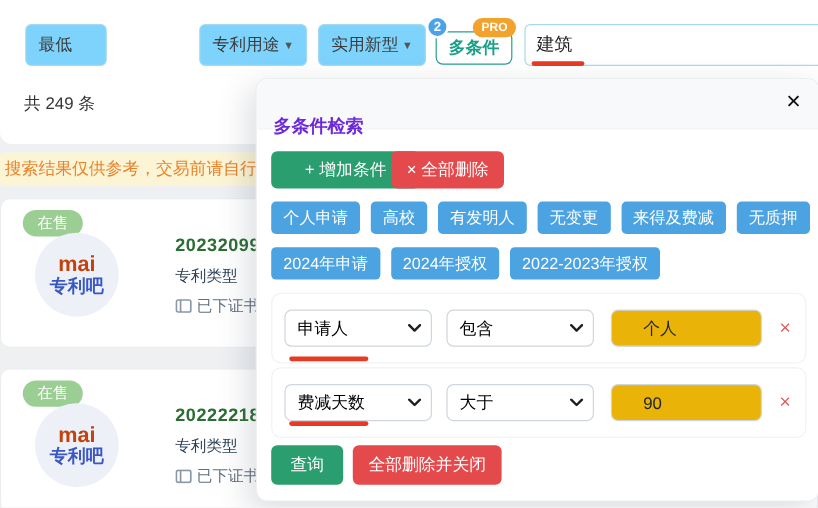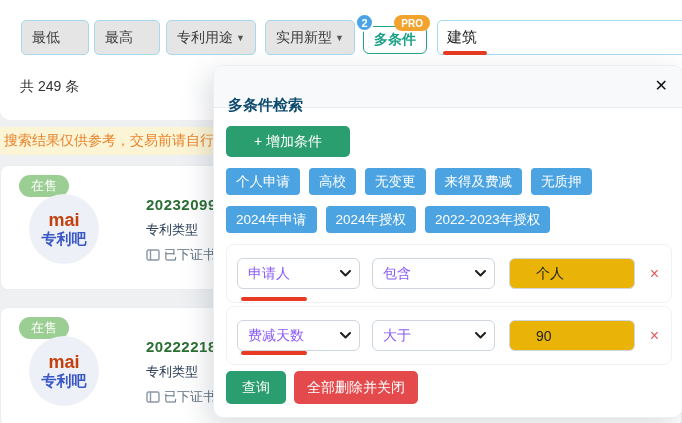--- a/index.html
+++ b/index.html
@@ -2,21 +2,21 @@
 <html><head>
 <meta charset="utf-8">
 <style>
   * { margin:0; padding:0; box-sizing:border-box; }
   html,body { width:682px; height:423px; }
   body { font-family:"Liberation Sans","DejaVu Sans",sans-serif; background:#eef0f2; }
   .page { position:relative; width:682px; height:423px; overflow:hidden; background:#eef0f2; }
 
   
   .top-card { position:absolute; left:0; top:0; width:682px; height:120px; background:#fff; border-radius:0 0 10px 10px; }
-  .tb-box { position:absolute; top:20px; height:35px; background:#e5e5e5; border:1px solid #a6d9ef; border-radius:5px;
+  .tb-box { position:absolute; top:20px; height:35px; background:#7dd3fc; border:1px solid #a6d9ef; border-radius:5px;
             display:flex; align-items:center; font-size:14px; color:#3c3c3c; padding:0 10px; cursor:pointer;font-family:Liberation Serif, serif; }
   .tb-input { justify-content:flex-start; }
   .caret { font-size:9px; color:#555; margin-left:3px; }
   .multi-btn { position:absolute; left:363px; top:26px; width:64px; height:28px; border:1.5px solid #27a38c; border-radius:6px;
                background:#fff; color:#1ba088; font-size:14px; font-weight:bold; display:flex; align-items:center; justify-content:center; cursor:pointer; }
   .count-badge { position:absolute; left:-9px; top:-14px; width:19px; height:19px; border-radius:50%; background:#4aa3e8;
                  border:2px solid #fff; color:#fff; font-size:11px; display:flex; align-items:center; justify-content:center; }
   .pro-badge { position:absolute; right:-4px; top:-12px; height:16px; padding:0 7px; border-radius:9px; background:#f2a32d;
                color:#fff; font-size:10px; font-weight:bold; display:flex; align-items:center; }
   .search-box { position:absolute; left:437px; top:20px; width:260px; height:35px; background:#fff; border:1px solid #a6d9ef;
@@ -38,56 +38,53 @@
   .logo-l2 { color:#3a57c6; font-size:15px; font-weight:bold; }
   .patent-no { position:absolute; left:145px; top:30px; font-size:15px; font-weight:bold; color:#2b6e33; letter-spacing:.5px; white-space:nowrap; }
   .patent-type { position:absolute; left:145px; top:55px; font-size:13px; color:#2b3f55; font-weight:500; }
   .cert-line { position:absolute; left:145px; top:80px; font-size:13px; color:#61707f; display:flex; align-items:center; gap:4px; white-space:nowrap; }
 
   
   .modal { position:absolute; left:213px; top:65px; width:470px; height:353px; background:#fff; border:1px solid #eceef0;
            border-radius:10px 10px 10px 10px; box-shadow:-6px 8px 26px rgba(60,70,90,.18); }
   .modal-header { position:absolute; left:0; top:0; width:100%; height:42px; background:#f8f9fb; border-bottom:1px solid #e8eaee;
                   border-radius:10px 10px 0 0; display:flex; align-items:center; padding:0 14px; }
-  .modal-title { font-size:15px; font-weight:600; color:#0c4a6e;margin-top:37px; }
+  .modal-title { font-size:15px; font-weight:600; color:#6d28d9;margin-top:37px; }
   .modal-close { position:absolute; right:14px; top:10px; font-size:16px; font-weight:bold; color:#111; cursor:pointer; line-height:1.3; }
   .btn { display:inline-flex; align-items:center; justify-content:center; border:none; border-radius:5px; color:#fff;
          font-size:14px; cursor:pointer; font-family:inherit; }
   .btn-green { background:#2b9e6f; }
   .btn-red { background:#e4494b; }
   .btn-add { position:absolute; left:12px; top:60px; height:31px; padding:0 28px; }
   .btn-delall { position:absolute; left:112px; top:60px; height:31px; padding:0 13px; }
   .tags-row { position:absolute; left:12px; display:flex; gap:9px; }
   .tag { background:#4ba3e2; color:#fff; font-size:13.5px; padding:0 10px; height:27px; border-radius:4px;
          display:flex; align-items:center; cursor:pointer; white-space:nowrap; }
   .cond-box { position:absolute; left:12px; width:446px; height:59px; border:1px solid #f0f2f4; border-radius:8px;
               display:flex; align-items:center; padding:0 10px; }
   .sel { position:relative; width:123px; height:31px; border:1px solid #cfd6dd; border-radius:6px; background:#fff;
-         display:flex; align-items:center; padding:0 26px 0 10px; font-size:14px; color:#8b5cf6; cursor:pointer; }
+         display:flex; align-items:center; padding:0 26px 0 10px; font-size:14px; color:#000000; cursor:pointer; }
   .sel .chev { position:absolute; right:8px; top:11px; }
   .cond-input { width:126px; height:31px; border:1px solid #cfd6dd; border-radius:6px; background:#eab308;
                 display:flex; align-items:center; padding:0 26px; font-size:14px; color:#212529; }
   .row-x { margin-left:auto; color:#e05b5b; font-size:16px; cursor:pointer; padding-right:2px; }
   .gap12 { width:12px; } .gap14 { width:14px; }
   .btn-query { position:absolute; left:12px; top:305px; width:60px; height:33px; }
   .btn-delclose { position:absolute; left:80px; top:305px; width:124px; height:33px; }
   .cert-icon-svg { flex:0 0 auto; }
 </style>
 </head>
 <body>
 
 <div class="page">
 
   <div class="top-card">
     <div class="tb-box tb-input" style="left:21px;width:68px;">
       <span>最低</span>
     </div>
-    <div class="tb-box tb-input" style="left:94px;width:66px;">
-      <span>最高</span>
-    </div>
     <div class="tb-box" style="left:166px;width:90px;justify-content:center;">
       <span>专利用途</span>
       <span class="caret">▼</span>
     </div>
     <div class="tb-box" style="left:265px;width:90px;justify-content:center;">
       <span>实用新型</span>
       <span class="caret">▼</span>
     </div>
     <div class="multi-btn">
       <span>多条件</span>
@@ -139,24 +136,26 @@
     </div>
   </div>
 
   <div class="modal">
     <div class="modal-header">
       <span class="modal-title">多条件检索</span>
     </div>
     <span class="modal-close">✕</span>
 
     <button class="btn btn-green btn-add">+ 增加条件</button>
+    <button class="btn btn-red btn-delall">× 全部删除</button>
 
     <div class="tags-row" style="top:102px;">
       <span class="tag">个人申请</span>
       <span class="tag">高校</span>
+      <span class="tag">有发明人</span>
       <span class="tag">无变更</span>
       <span class="tag">来得及费减</span>
       <span class="tag">无质押</span>
     </div>
     <div class="tags-row" style="top:140px;">
       <span class="tag">2024年申请</span>
       <span class="tag">2024年授权</span>
       <span class="tag">2022-2023年授权</span>
     </div>
 

